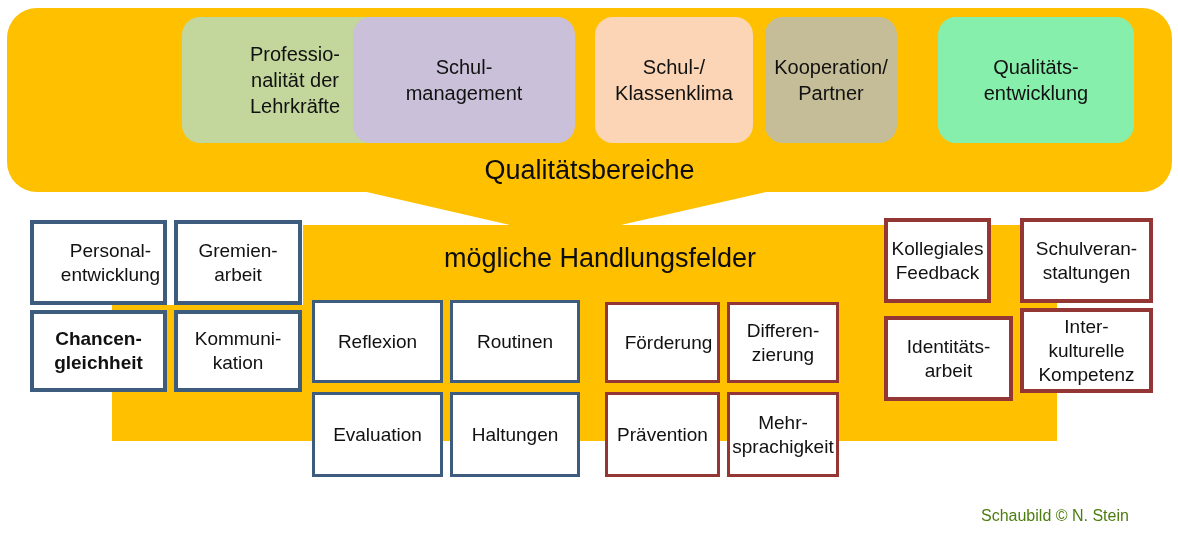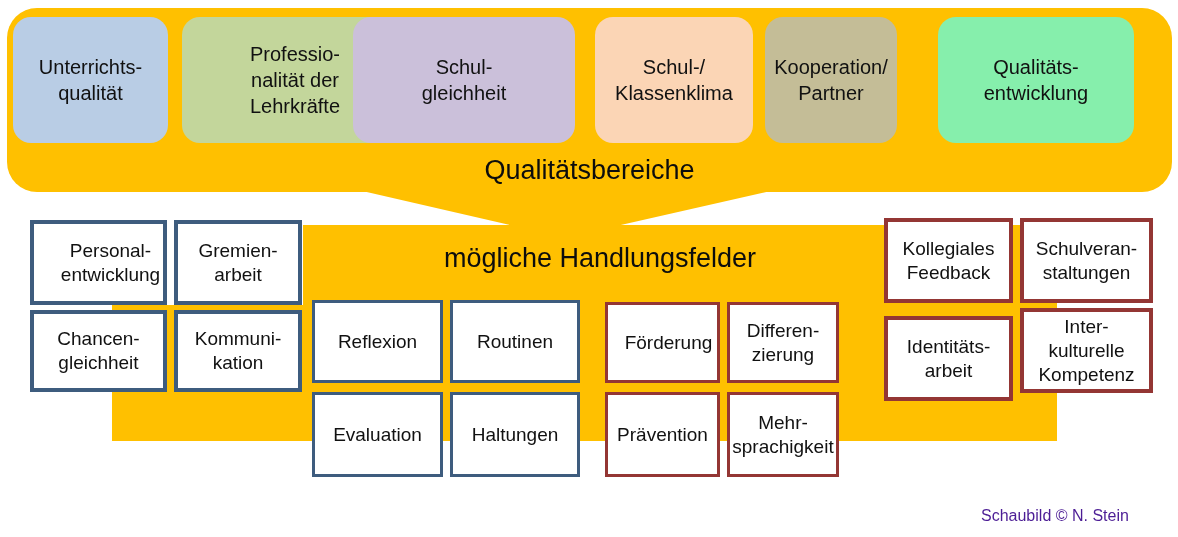--- a/index.html
+++ b/index.html
@@ -46,60 +46,58 @@
     display:flex; align-items:center; justify-content:center;
     text-align:center; font-size:19px; line-height:24px; white-space:pre-line;
   }
   .blue4 { border:4px solid #3E5C7E; }
   .blue3 { border:3px solid #3E5C7E; }
   .red4  { border:4px solid #943634; }
   .red3  { border:3px solid #943634; }
 
   .f-personal        { left:30px;   top:220px; width:137px; height:85px;padding-left:24px; }
   .f-gremien         { left:174px;  top:220px; width:128px; height:85px; }
-  .f-chancen         { left:30px;   top:310px; width:137px; height:82px; }
+  .f-chancen         { left:30px;   top:310px; width:137px; height:82px;font-weight:bold; }
   .f-kommunikation   { left:174px;  top:310px; width:128px; height:82px; }
 
   .f-reflexion       { left:312px;  top:300px; width:131px; height:83px; }
   .f-routinen        { left:450px;  top:300px; width:130px; height:83px; }
   .f-evaluation      { left:312px;  top:392px; width:131px; height:85px; }
   .f-haltungen       { left:450px;  top:392px; width:130px; height:85px; }
 
   .f-foerderung      { left:605px;  top:302px; width:115px; height:81px;padding-left:12px; }
   .f-differenzierung { left:727px;  top:302px; width:112px; height:81px; }
   .f-praevention     { left:605px;  top:392px; width:115px; height:85px; }
   .f-mehrsprachig    { left:727px;  top:392px; width:112px; height:85px; }
 
-  .f-kollegiales     { left:884px;  top:218px; width:129px; height:85px; }
+  .f-kollegiales     { left:884px;  top:218px; width:107px; height:85px; }
   .f-schulveran     { left:1020px; top:218px; width:133px; height:85px; }
   .f-identitaet      { left:884px;  top:308px; width:129px; height:85px;margin-top:8px; }
   .f-interkulturell  { left:1020px; top:308px; width:133px; height:85px; }
 
   
   .caption {
     position:absolute; left:8px; top:503px; font-size:21px; color:#0d0d0d;
     white-space:pre-wrap;
   }
   .credit {
-    position:absolute; left:981px; top:507px; font-size:16px; color:#4c1d95;
+    position:absolute; left:981px; top:507px; font-size:16px; color:#4d7c0f;
   }
 </style>
 </head>
 <body>
 
 <div class="canvas">
 
   <div class="banner">
-    <div class="qa qa1">Unterrichts-
-qualität</div>
     <div class="qa qa2">Professio-
 nalität der
 Lehrkräfte</div>
     <div class="qa qa3">Schul-
-gleichheit</div>
+management</div>
     <div class="qa qa4">Schul-/
 Klassenklima</div>
     <div class="qa qa5">Kooperation/
 Partner</div>
     <div class="qa qa6">Qualitäts-
 entwicklung</div>
     <div class="banner-title">Qualitätsbereiche</div>
   </div>
 
   <div class="funnel"></div>

